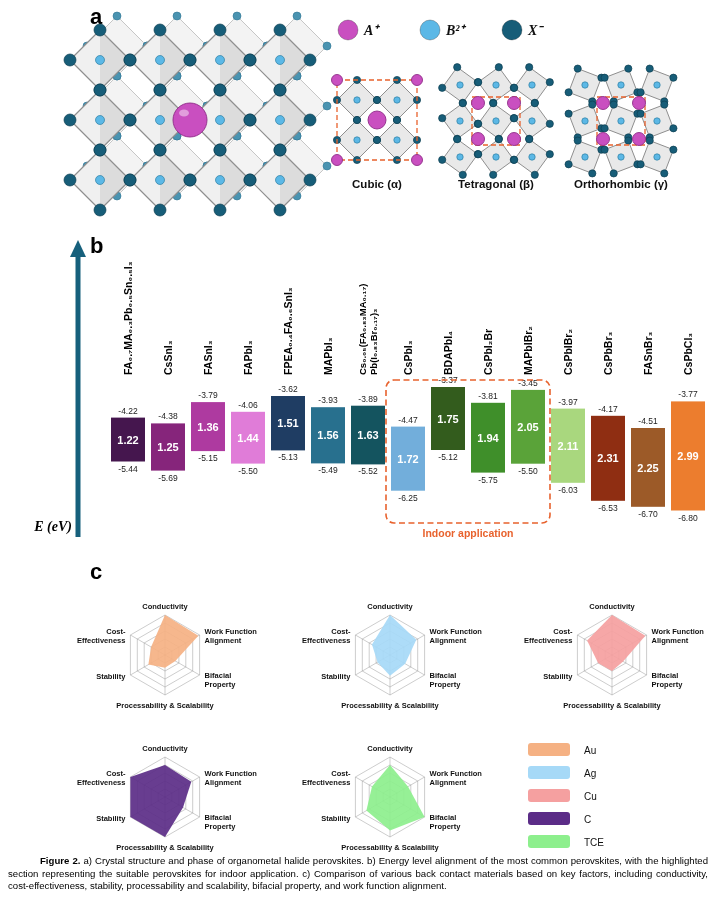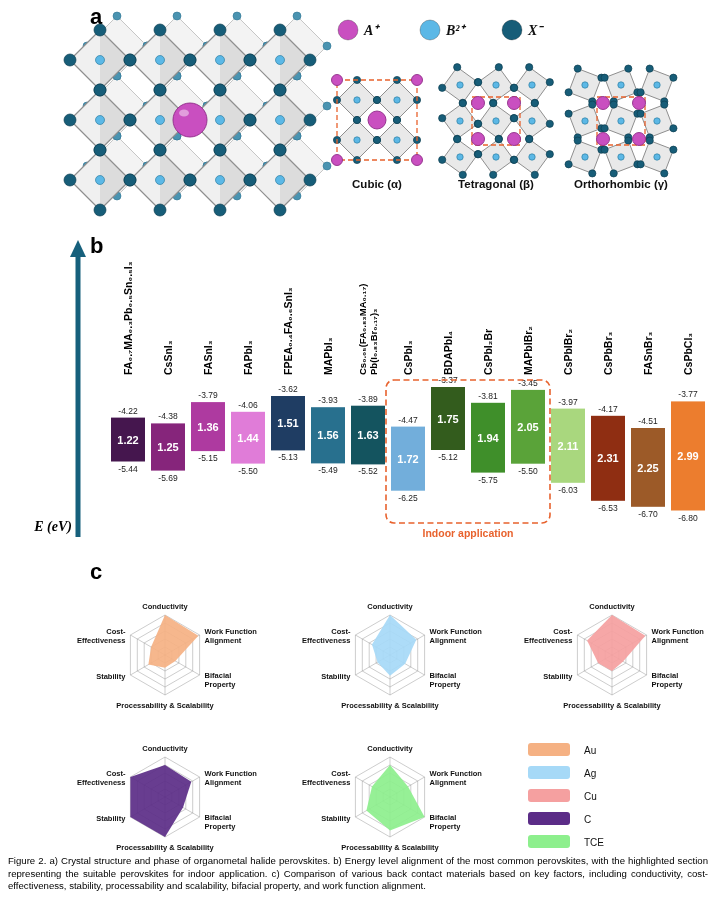--- a/index.html
+++ b/index.html
@@ -4,21 +4,21 @@
 <style>
   html,body{margin:0;padding:0;background:#fff;}
   .page{position:relative;width:716px;height:900px;background:#ffffff;overflow:hidden;
         font-family:"Liberation Sans", sans-serif;}
   svg{position:absolute;left:0;display:block;font-family:"Liberation Sans", sans-serif;}
   .svg-a{top:0;}
   .svg-b{top:225px;}
   .svg-c{top:555px;}
   .caption{position:absolute;top:855px;left:8px;right:8px;font-size:9.6px;line-height:1.32;
            text-align:justify;color:#000;}
-  .cap-label{font-weight:normal;}
+  .cap-label{font-weight:bold;margin-left:32px;}
 </style>
 </head>
 <body>
 
 <div class="page">
   <svg id="svg-a" class="svg-a" width="716" height="225" viewBox="0 0 716 225">
       <text x="90" y="24" font-size="22" font-weight="bold" fill="#000">a</text>
       <polygon points="117.0,16.0 147.0,46.0 117.0,76.0 87.0,46.0" fill="#f3f3f3" stroke="#c6c6c6" stroke-width="1" stroke-linejoin="round"></polygon>
       <polygon points="117.0,76.0 147.0,106.0 117.0,136.0 87.0,106.0" fill="#f3f3f3" stroke="#c6c6c6" stroke-width="1" stroke-linejoin="round"></polygon>
       <polygon points="117.0,136.0 147.0,166.0 117.0,196.0 87.0,166.0" fill="#f3f3f3" stroke="#c6c6c6" stroke-width="1" stroke-linejoin="round"></polygon>

